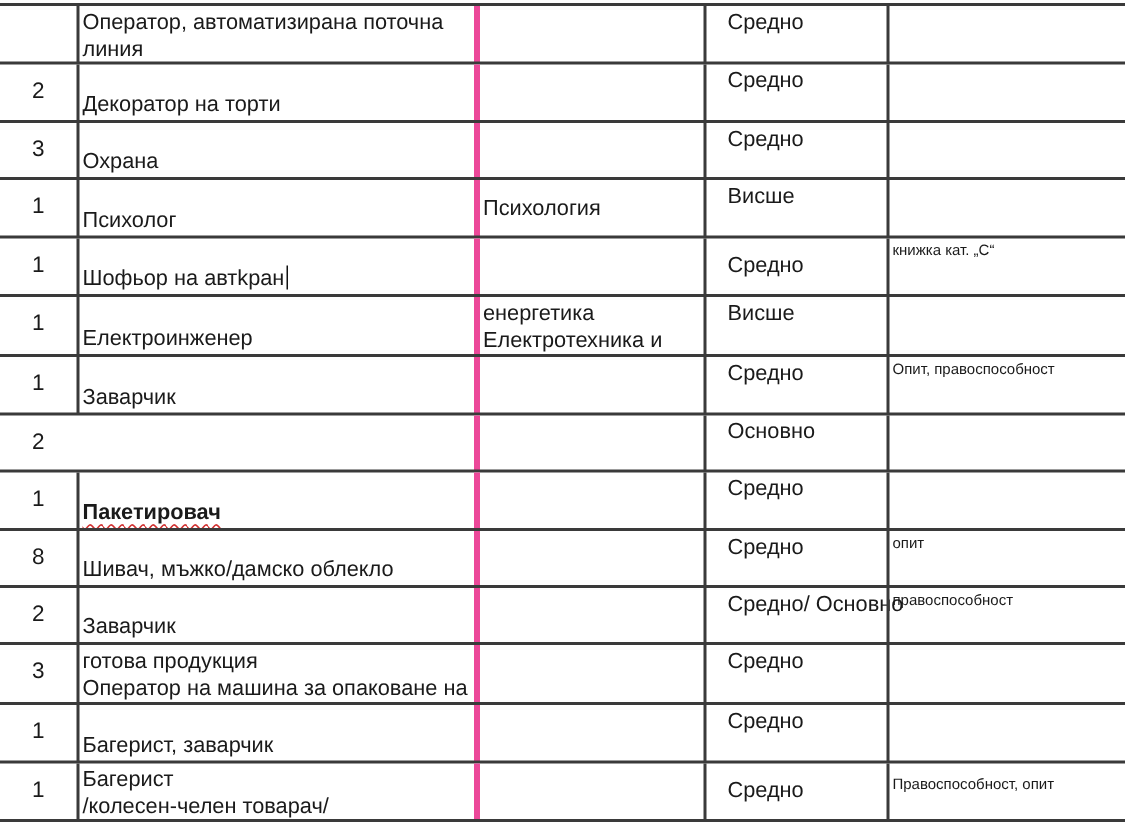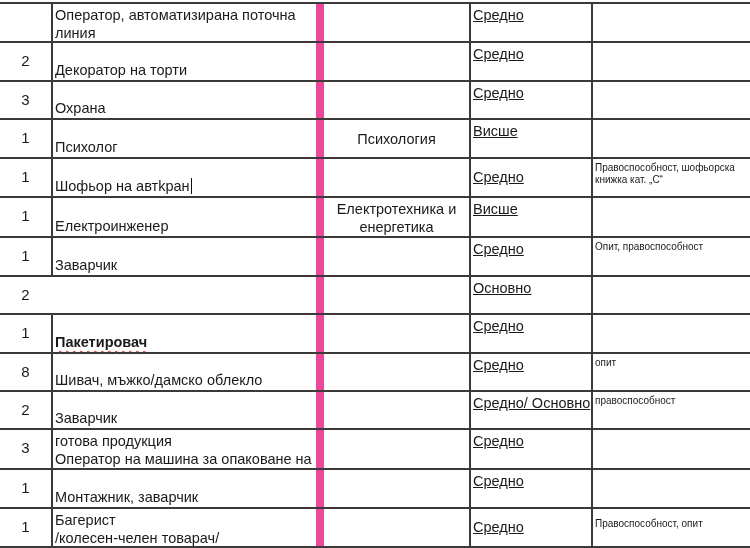--- a/index.html
+++ b/index.html
@@ -4,29 +4,29 @@
   <style>
     html, body { margin: 0; padding: 0; background: #ffffff; }
     body { width: 750px; height: 548px; overflow: hidden; position: relative;
            font-family: "Liberation Sans", sans-serif; color: #1a1a1a; }
     .grid { position: absolute; left: 0; top: 0; width: 750px; height: 548px; }
     .row { position: absolute; left: 0; width: 750px; border-top: 2px solid #3a3a3a; box-sizing: border-box; }
     .row.last { border-bottom: 2px solid #3a3a3a; }
     .cell { position: absolute; top: 0; bottom: 0; box-sizing: border-box; }
     .c-num { left: 0; width: 51px; text-align: center; font-size: 15px; }
     .c-job { left: 51px; width: 265px; border-left: 2px solid #3a3a3a; font-size: 14.5px; line-height: 18px; }
-    .c-spec { left: 316px; width: 153px; border-left: 8px solid #ec4899; font-size: 14.5px; line-height: 18px; text-align: center; }
+    .c-spec { left: 316px; width: 153px; border-left: 4px solid #ec4899; font-size: 14.5px; line-height: 18px; }
     .c-edu { left: 469px; width: 122px; border-left: 2px solid #3a3a3a; font-size: 14.5px; line-height: 18px; }
     .c-req { left: 591px; width: 159px; border-left: 2px solid #3a3a3a; font-size: 10px; line-height: 12px; }
     .num-txt { position: absolute; left: 0; right: 0; top: 9px; }
     .job-txt { position: absolute; left: 2px; right: 4px; bottom: 2px; }
     .job-txt.top { top: 2px; bottom: auto; }
     .spec-txt { position: absolute; left: 2px; right: 2px; top: 10px; }
     .spec-txt.top { top: 2px; }
-    .edu-txt { position: absolute; left: 2px; right: 0; top: 2px; white-space: nowrap; text-decoration: underline; }
+    .edu-txt { position: absolute; left: 14px; right: 0; top: 2px; white-space: nowrap; }
     .req-txt { position: absolute; left: 2px; right: 2px; top: 3px; }
     .squiggle { text-decoration: underline wavy #d03030; text-underline-offset: 3px; text-decoration-thickness: 1px; font-weight: bold; }
     .caret { display: inline-block; width: 1px; height: 16px; background: #111; vertical-align: -3px; margin-left: 1px; }
   </style>
 </head>
 <body>
 
 <div class="grid">
 
   <div class="row" style="top:2px;height:40px;">
@@ -112,37 +112,36 @@
       <span class="job-txt"><span>Шофьор на автkран</span><span class="caret"></span></span>
     </div>
     <div class="cell c-spec">
         <span class="spec-txt"></span>
       </div>
     <div class="cell c-edu">
         <span class="edu-txt" style="top:9px;">Средно</span>
       </div>
     <div class="cell c-req">
       <div class="req-txt">
-        <div>Правоспособност, шофьорска</div>
         <div>книжка  кат. „С“</div>
       </div>
     </div>
   </div>
 
   <div class="row" style="top:196px;height:41px;">
     <div class="cell c-num">
         <span class="num-txt">1</span>
       </div>
     <div class="cell c-job">
         <span class="job-txt">Електроинженер</span>
       </div>
     <div class="cell c-spec">
       <div class="spec-txt top">
+        <div>енергетика</div>
         <div>Електротехника и</div>
-        <div>енергетика</div>
       </div>
     </div>
     <div class="cell c-edu">
         <span class="edu-txt">Висше</span>
       </div>
     <div class="cell c-req">
         <span class="req-txt"></span>
       </div>
   </div>
 
@@ -252,21 +251,21 @@
     <div class="cell c-req">
         <span class="req-txt"></span>
       </div>
   </div>
 
   <div class="row" style="top:468px;height:40px;">
     <div class="cell c-num">
         <span class="num-txt">1</span>
       </div>
     <div class="cell c-job">
-        <span class="job-txt">Монтажник, заварчик</span>
+        <span class="job-txt">Багерист, заварчик</span>
       </div>
     <div class="cell c-spec">
         <span class="spec-txt"></span>
       </div>
     <div class="cell c-edu">
         <span class="edu-txt">Средно</span>
       </div>
     <div class="cell c-req">
         <span class="req-txt"></span>
       </div>

